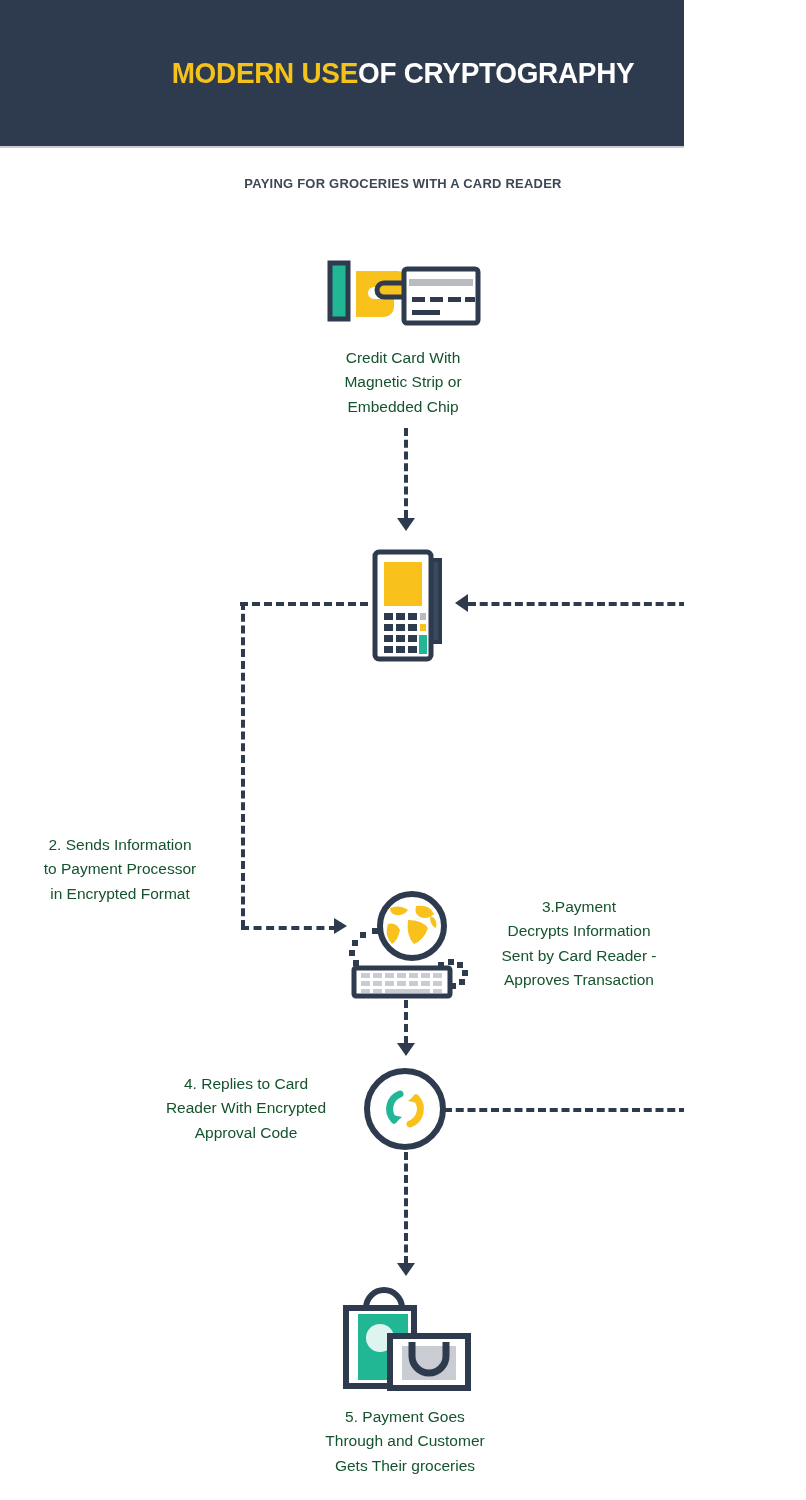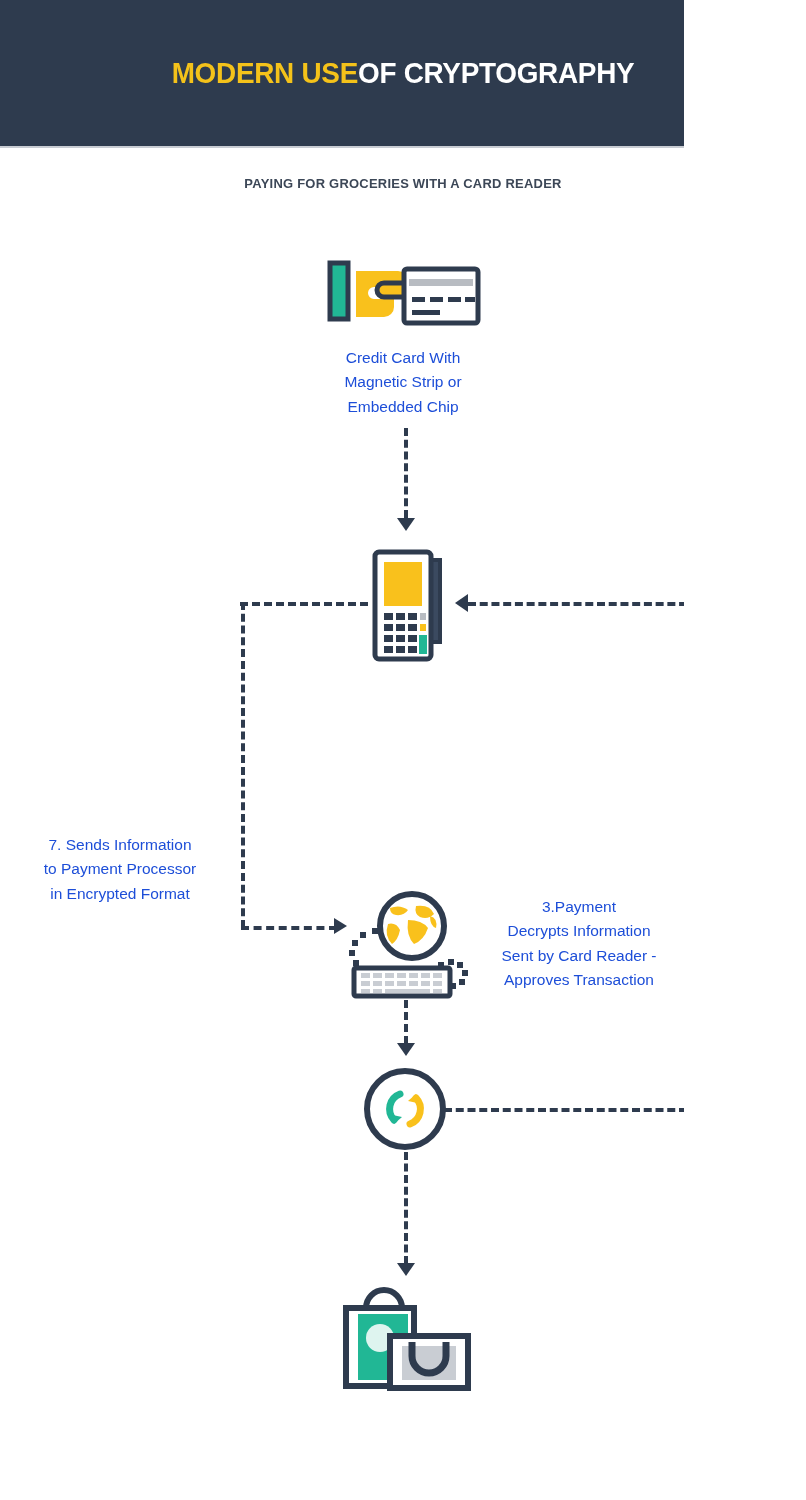--- a/index.html
+++ b/index.html
@@ -61,21 +61,21 @@
     font-size: 13.5px;
     font-weight: bold;
     letter-spacing: 0.25px;
     color: #3c4757;
     transform: scaleX(0.96);
   }
 
   
   .cap {
     position: absolute;
-    color: #1d4ed8;
+    color: #14532d;
     font-size: 15.5px;
     line-height: 24.4px;
     text-align: center;
     white-space: pre-line;
   }
 
   
   .icon { position: absolute; }
 
   
@@ -185,21 +185,21 @@
   </div>
 
 
   <div class="dash-h" style="left:240px; top:602px; width:128px;"></div>
 
   <div class="dash-v" style="left:241px; top:602px; height:326px;"></div>
 
   <div class="dash-h" style="left:241px; top:926px; width:96px;"></div>
   <div class="arrow-right" style="left:334px; top:918px;"></div>
 
-  <div class="cap" style="left:10px; top:833px; width:220px;">7. Sends Information
+  <div class="cap" style="left:10px; top:833px; width:220px;">2. Sends Information
 to Payment Processor
 in Encrypted Format</div>
 
   <div class="dash-h" style="left:468px; top:602px; width:266px;"></div>
   <div class="arrow-left" style="left:455px; top:594px;"></div>
 
   <div class="dash-v" style="left:732px; top:602px; height:508px;"></div>
 
   <div class="dash-h" style="left:444px; top:1108px; width:290px;"></div>
 
@@ -274,20 +274,23 @@
       <circle cx="43" cy="43" r="38" fill="#ffffff" stroke="#2e3b4e" stroke-width="6"></circle>
 
       <path d="M38 28 a16 16 0 0 0 -6 26" fill="none" stroke="#21b795" stroke-width="7" stroke-linecap="round"></path>
       <path d="M26 48 l6 10 l8 -7 z" fill="#21b795"></path>
 
       <path d="M48 58 a16 16 0 0 0 6 -26" fill="none" stroke="#f9c11c" stroke-width="7" stroke-linecap="round"></path>
       <path d="M60 38 l-6 -10 l-8 7 z" fill="#f9c11c"></path>
     </svg>
   </div>
 
+  <div class="cap" style="left:140px; top:1072px; width:212px;">4. Replies to Card
+Reader With Encrypted
+Approval Code</div>
 
   <div class="dash-v" style="left:404px; top:1152px; height:112px;"></div>
   <div class="arrow-down" style="left:397px; top:1263px;"></div>
 
   <div class="icon" style="left:340px; top:1284px; width:132px; height:112px;">
     <svg width="132" height="112" viewBox="0 0 132 112" xmlns="http://www.w3.org/2000/svg">
 
       <path d="M26 24 a18 18 0 0 1 36 0 v12" fill="none" stroke="#2e3b4e" stroke-width="6"></path>
 
       <rect x="6" y="24" width="68" height="78" fill="#ffffff" stroke="#2e3b4e" stroke-width="6"></rect>
@@ -295,14 +298,17 @@
 
       <circle cx="40" cy="54" r="14" fill="#ffffff" opacity="0.85"></circle>
 
       <rect x="50" y="52" width="78" height="52" fill="#ffffff" stroke="#2e3b4e" stroke-width="6"></rect>
       <rect x="62" y="62" width="54" height="34" fill="#c9cdd3"></rect>
 
       <path d="M72 58 v14 a17 17 0 0 0 34 0 v-14" fill="none" stroke="#2e3b4e" stroke-width="7"></path>
     </svg>
   </div>
 
+  <div class="cap" style="left:286px; top:1405px; width:238px;">5. Payment Goes
+Through and Customer
+Gets Their groceries</div>
 
 </div>
 
 </body></html>

